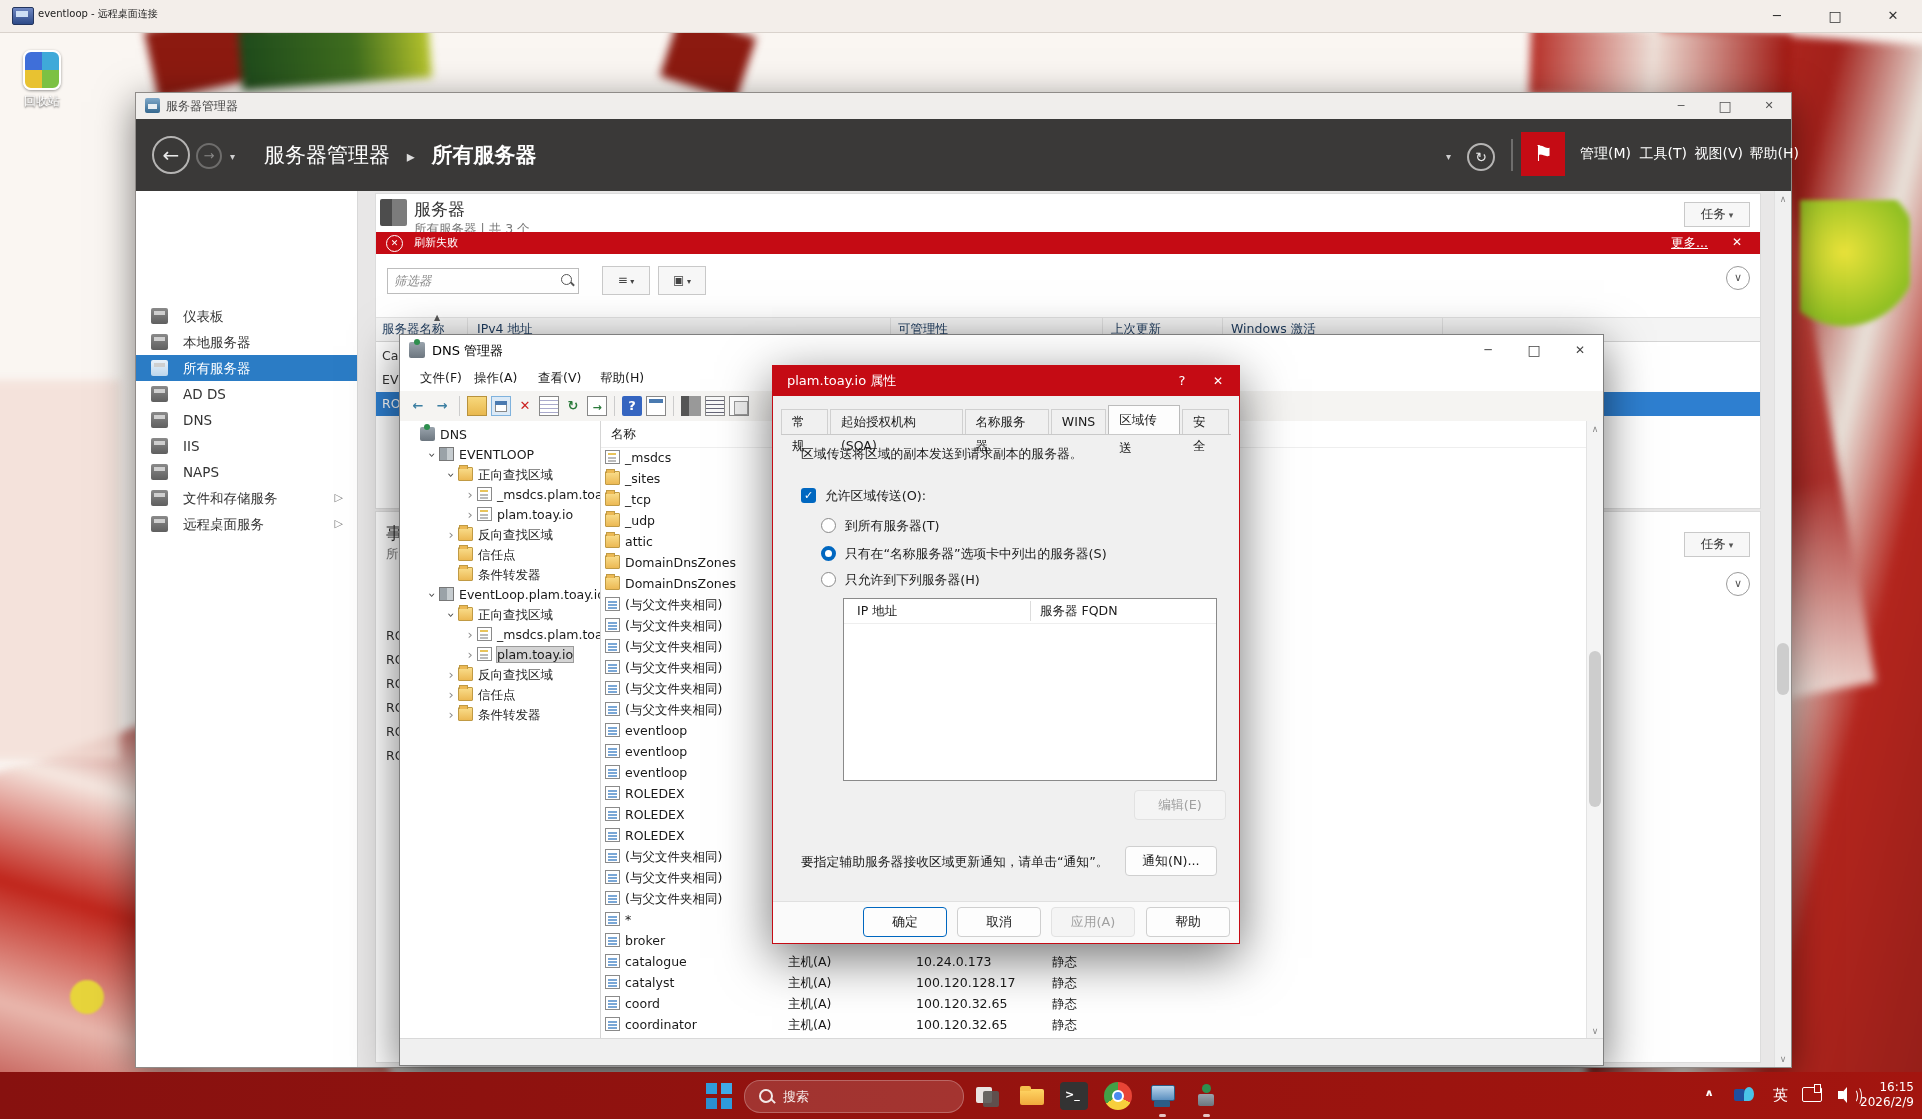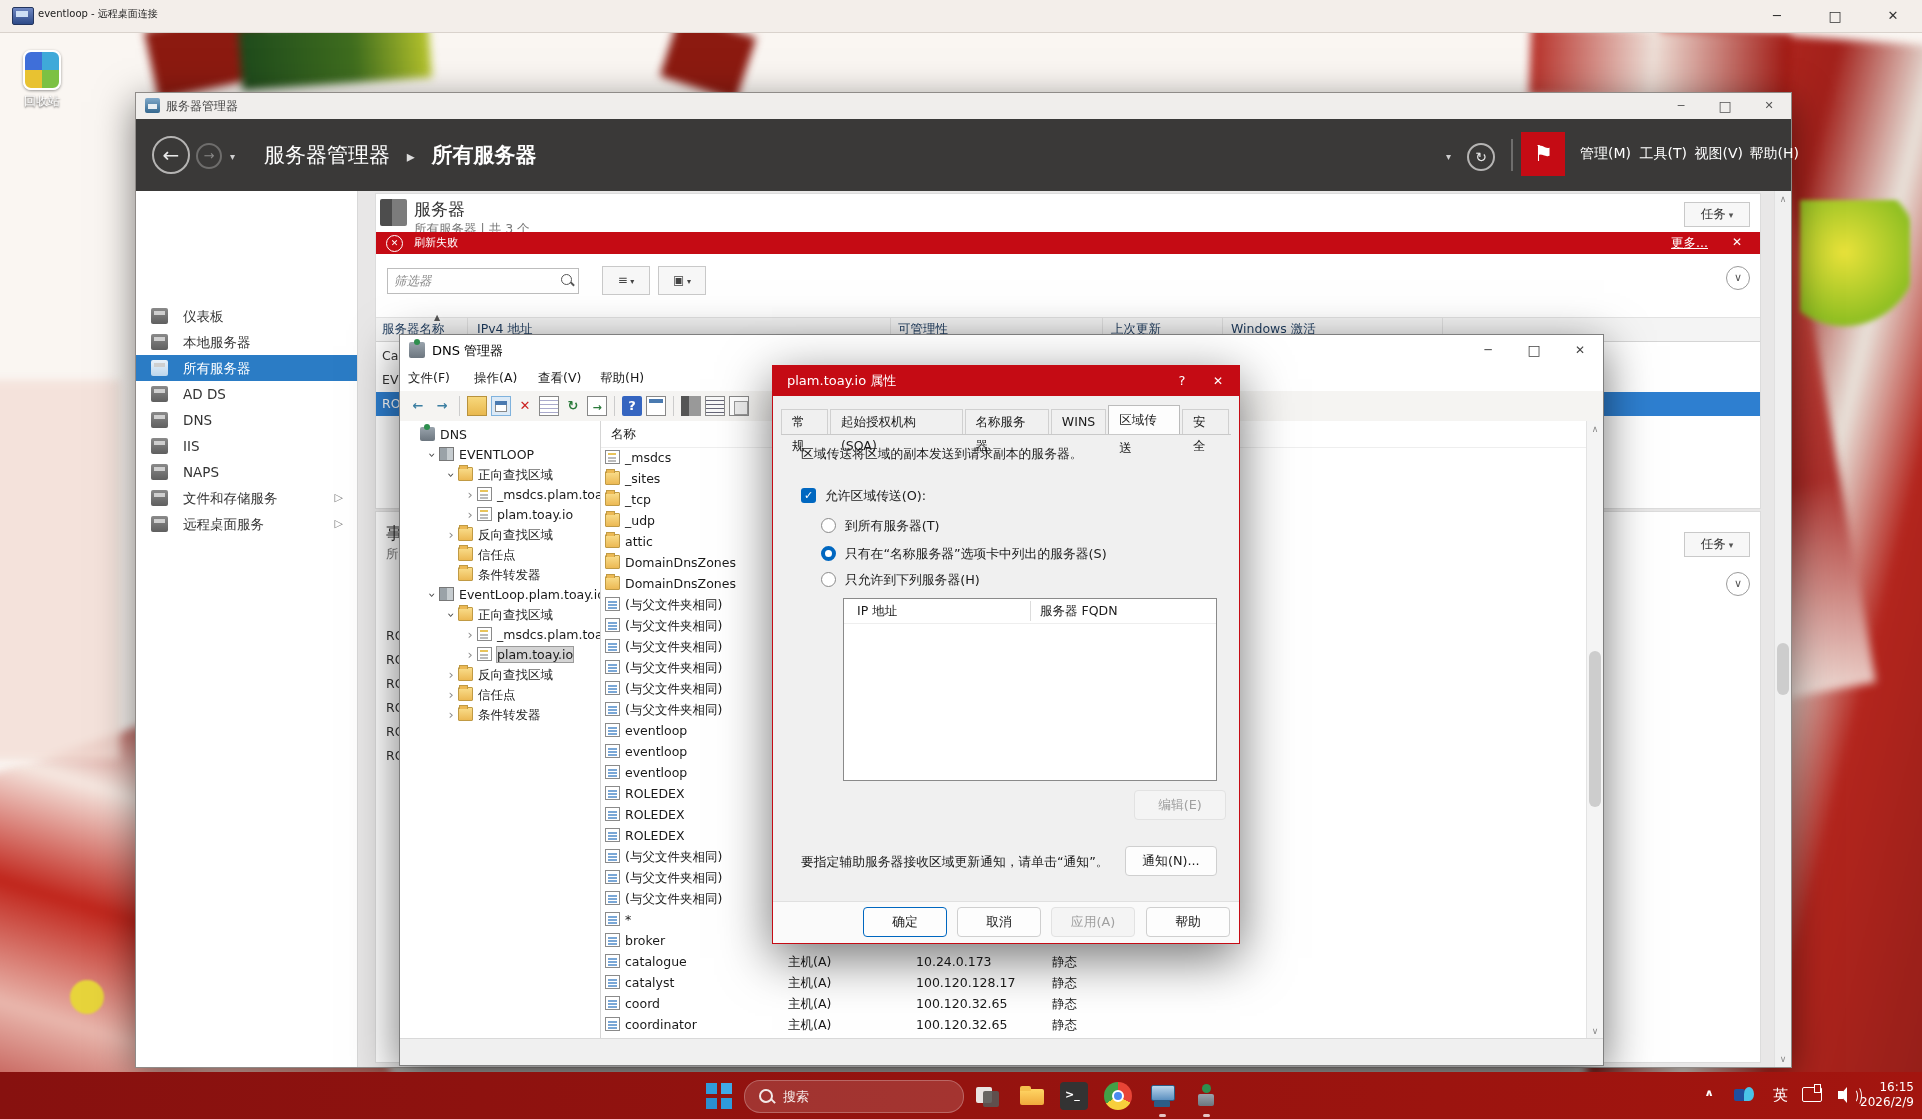--- a/index.html
+++ b/index.html
@@ -377,21 +377,21 @@
 
   <div id="dns" class="abs">
     <div id="dns-titlebar">
       <span class="dns-tico"></span>
       <span class="ttl">DNS 管理器</span>
       <span class="winbtn g-min" style="right:92px;"></span>
       <span class="winbtn g-max" style="right:46px;"></span>
       <span class="winbtn g-close" style="right:0;"></span>
     </div>
     <div id="dns-menubar">
-      <span class="dns-menu" style="left:8px;">文件(F)</span>
+      <span class="dns-menu" style="left:20px;">文件(F)</span>
       <span class="dns-menu" style="left:74px;">操作(A)</span>
       <span class="dns-menu" style="left:138px;">查看(V)</span>
       <span class="dns-menu" style="left:200px;">帮助(H)</span>
     </div>
     <div id="dns-toolbar">
         <span class="tb tb-arrow-l"></span>
         <span class="tb tb-arrow-r"></span>
         <span class="tb-sep"></span>
         <span class="tb tb-folder"></span>
         <span class="tb tb-active"></span>

